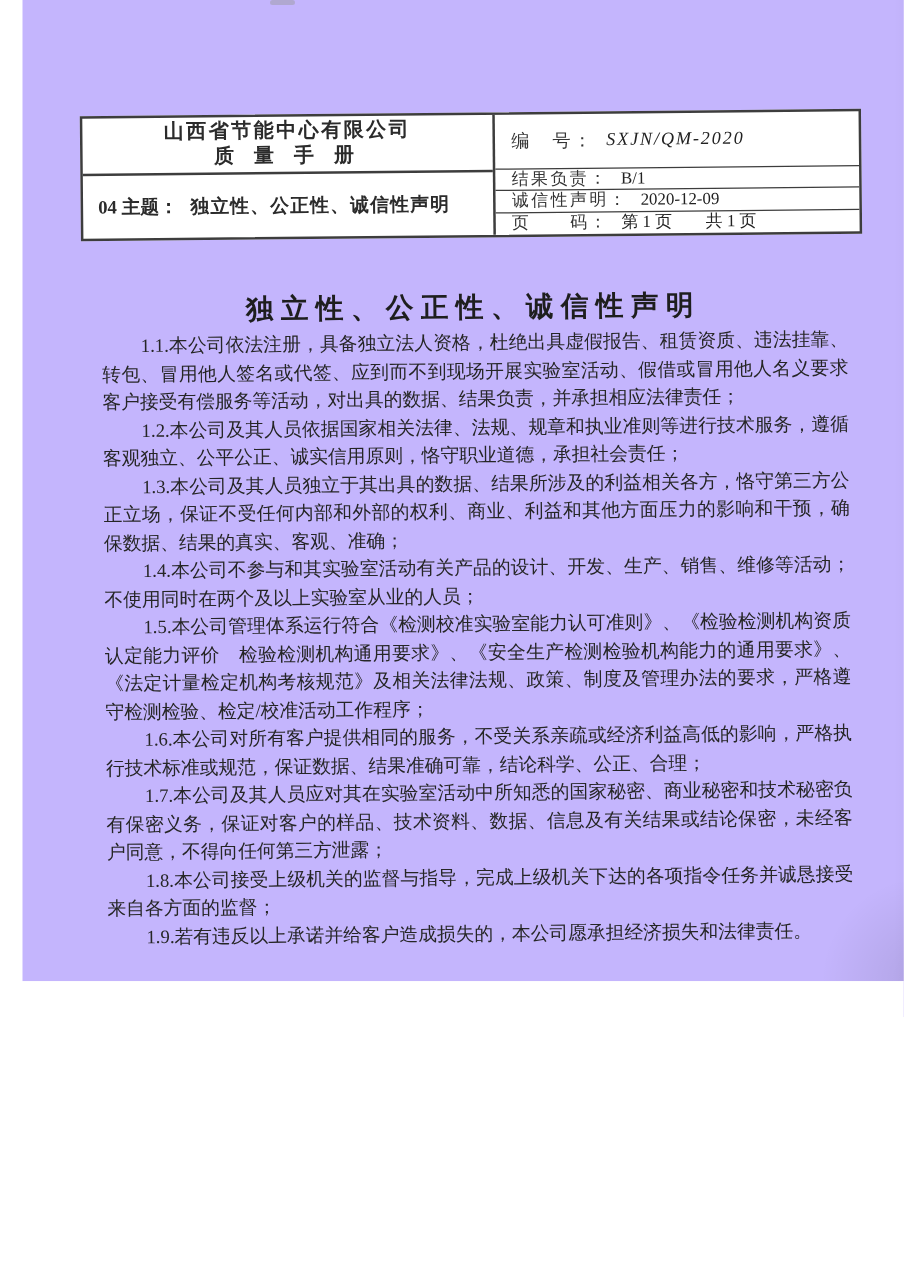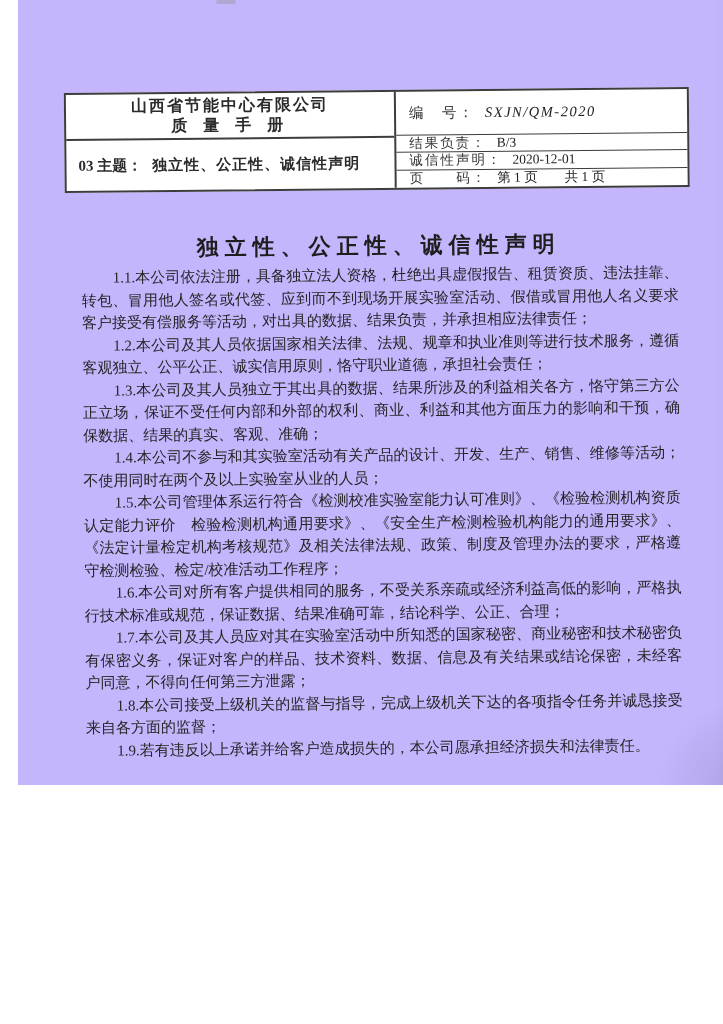--- a/index.html
+++ b/index.html
@@ -158,36 +158,36 @@
 <div class="scan-page">
   <div class="scan-content">
 
     <div class="doc-table">
       <div class="tbl-left">
         <div class="tbl-left-top">
           <div>山西省节能中心有限公司</div>
           <div class="manual-line">质 量 手 册</div>
         </div>
         <div class="tbl-left-bottom">
-          <span class="topic-label">03 主题：</span>
+          <span class="topic-label">04 主题：</span>
           <span class="topic-value">独立性、公正性、诚信性声明</span>
         </div>
       </div>
       <div class="tbl-right">
         <div class="r-row num-row">
           <span class="hdr-label">编　号：</span>
           <span class="hdr-value doc-num-value">SXJN/QM-2020</span>
         </div>
         <div class="r-row small-row">
           <span class="hdr-label">结果负责：</span>
-          <span class="hdr-value">B/3</span>
+          <span class="hdr-value">B/1</span>
         </div>
         <div class="r-row small-row">
           <span class="hdr-label">诚信性声明：</span>
-          <span class="hdr-value">2020-12-01</span>
+          <span class="hdr-value">2020-12-09</span>
         </div>
         <div class="r-row small-row">
           <span class="hdr-label">页　　码：</span>
           <span class="hdr-value">第 1 页　　共 1 页</span>
         </div>
       </div>
     </div>
 
     <div class="doc-title">独立性、公正性、诚信性声明</div>
 

